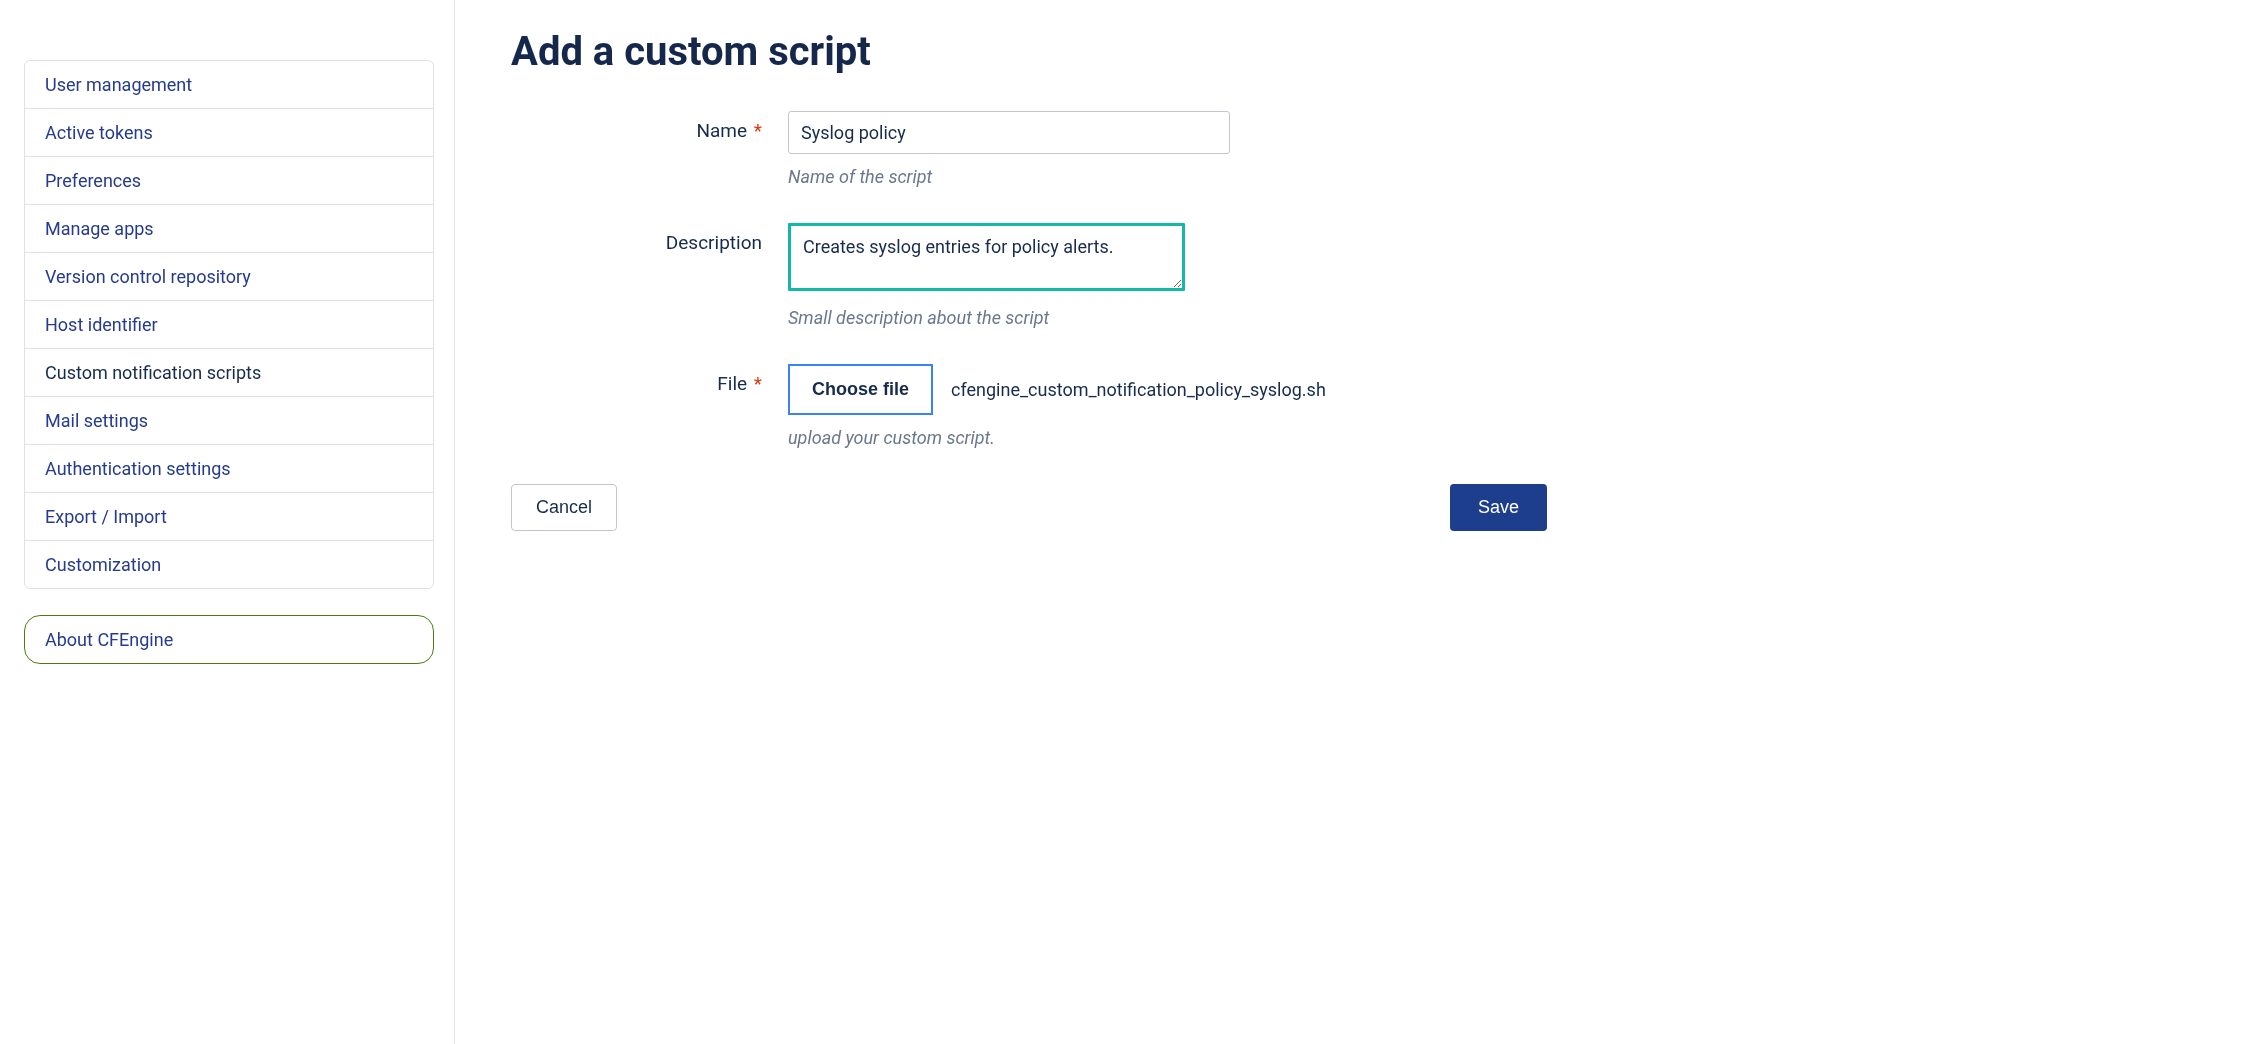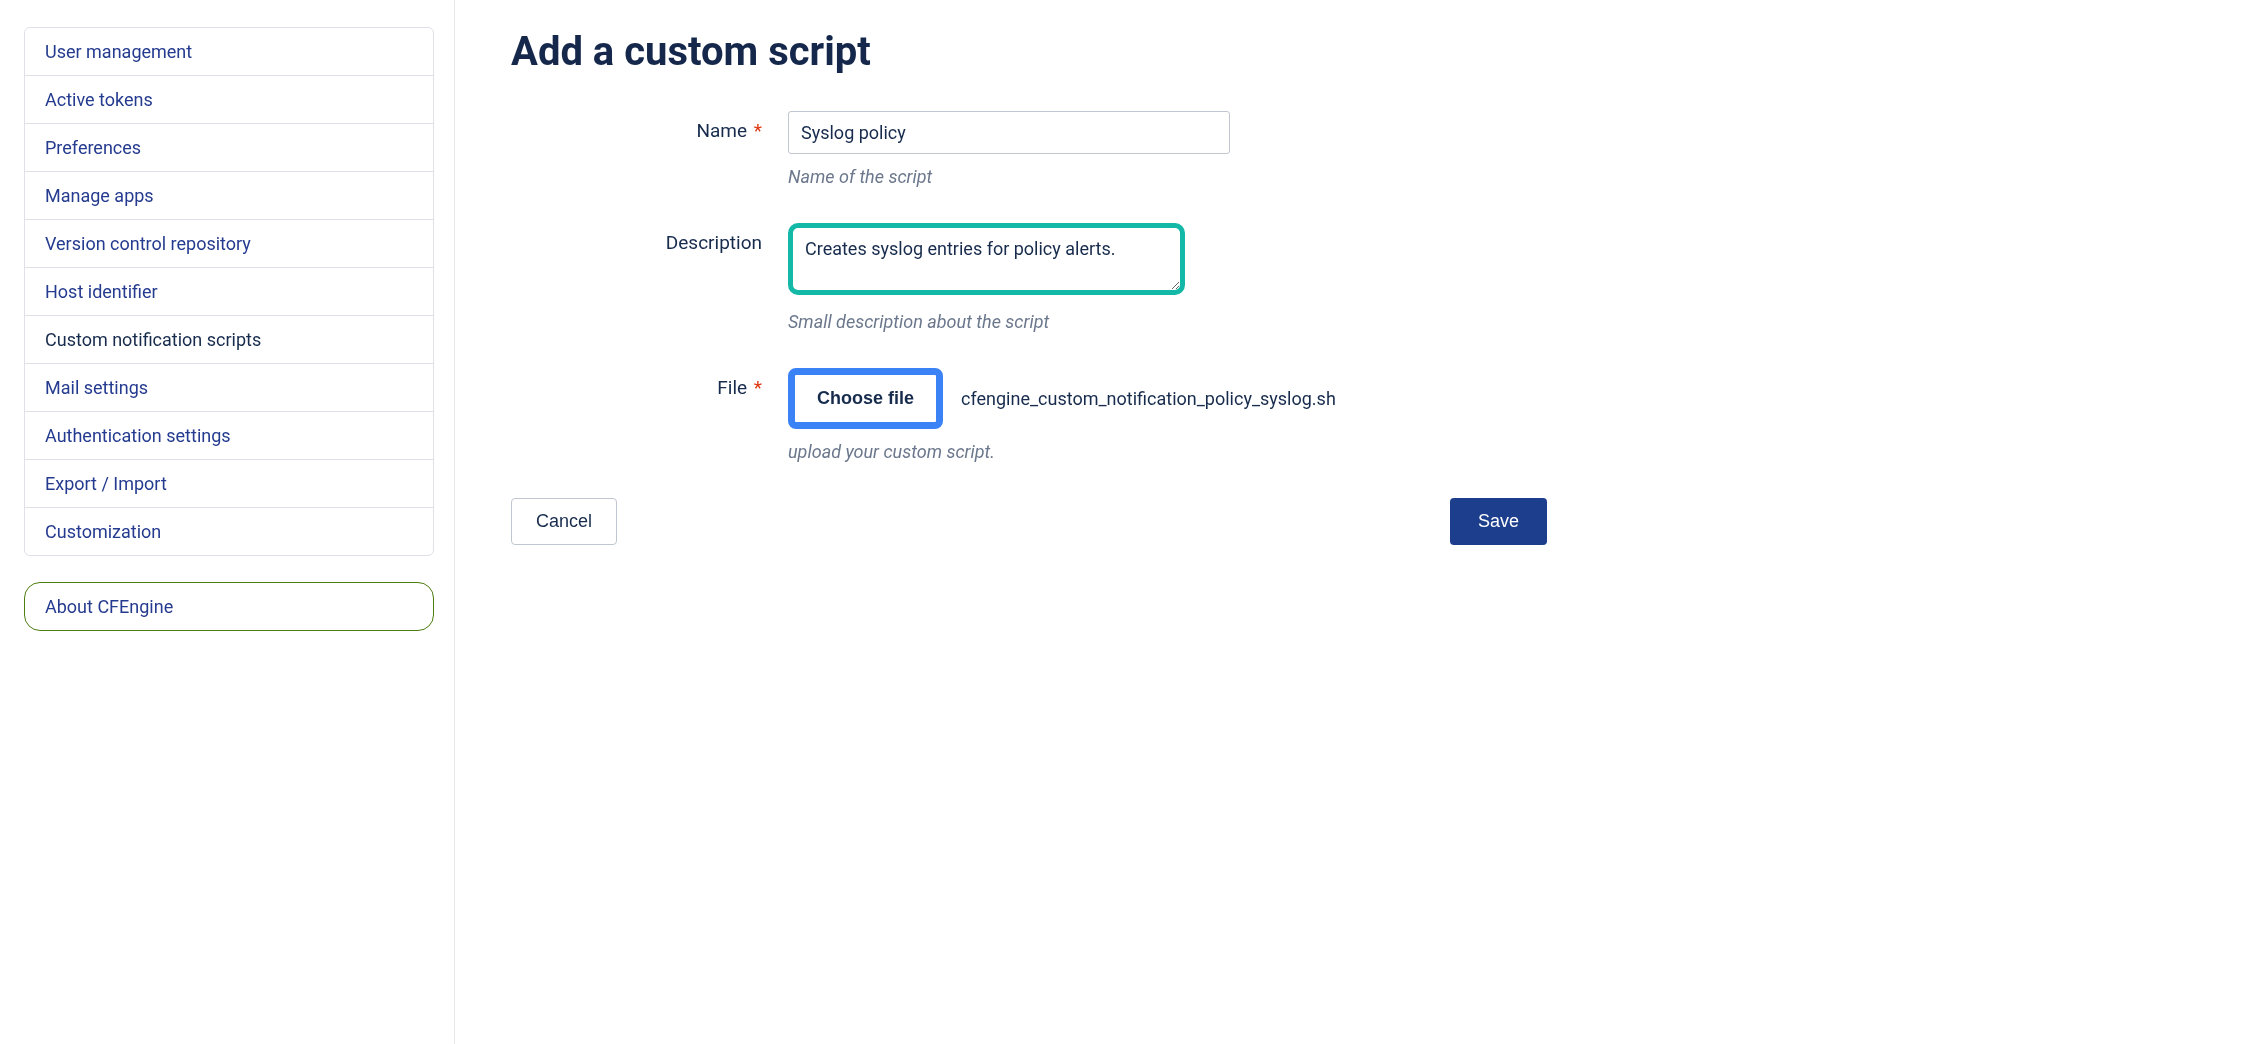--- a/index.html
+++ b/index.html
@@ -8,21 +8,21 @@
       padding: 0;
     }
     body {
       font-family: -apple-system, BlinkMacSystemFont, "Segoe UI", Roboto, Helvetica, Arial, sans-serif;
       background: #fff;
       color: #172b4d;
       display: flex;
     }
     .sidebar {
       width: 455px;
-      padding: 27px 20px 20px 24px;
+      padding: 60px 20px 20px 24px;
       border-right: 1px solid #e5e7eb;
       min-height: 100vh;
     }
     .nav-list {
       border: 1px solid #dfe1e6;
       border-radius: 6px;
       overflow: hidden;
       background: #fff;
     }
     .nav-item {
@@ -88,43 +88,43 @@
       border: 1px solid #c1c7d0;
       border-radius: 3px;
       color: #172b4d;
       font-family: inherit;
     }
     .textarea-input {
       width: 397px;
       min-height: 68px;
       padding: 10px 12px;
       font-size: 18px;
-      border: 5px solid #14b8a6;
-      border-radius: 10px;
+      border: 3px solid #14b8a6;
+      border-radius: 1px;
       font-family: inherit;
       resize: both;
       color: #172b4d;
     }
     .help-text {
       font-size: 18px;
       font-style: italic;
       color: #6b778c;
       margin-top: 12px;
     }
     .file-row {
       display: flex;
       align-items: center;
       gap: 18px;
     }
     .choose-file-btn {
       padding: 13px 22px;
       font-size: 18px;
       font-weight: 600;
-      border: 7px solid #3b82f6;
-      border-radius: 8px;
+      border: 2px solid #3b82f6;
+      border-radius: 0;
       background: #fff;
       color: #172b4d;
       cursor: pointer;
     }
     .file-name {
       font-size: 18px;
       color: #172b4d;
     }
     .button-row {
       display: flex;

